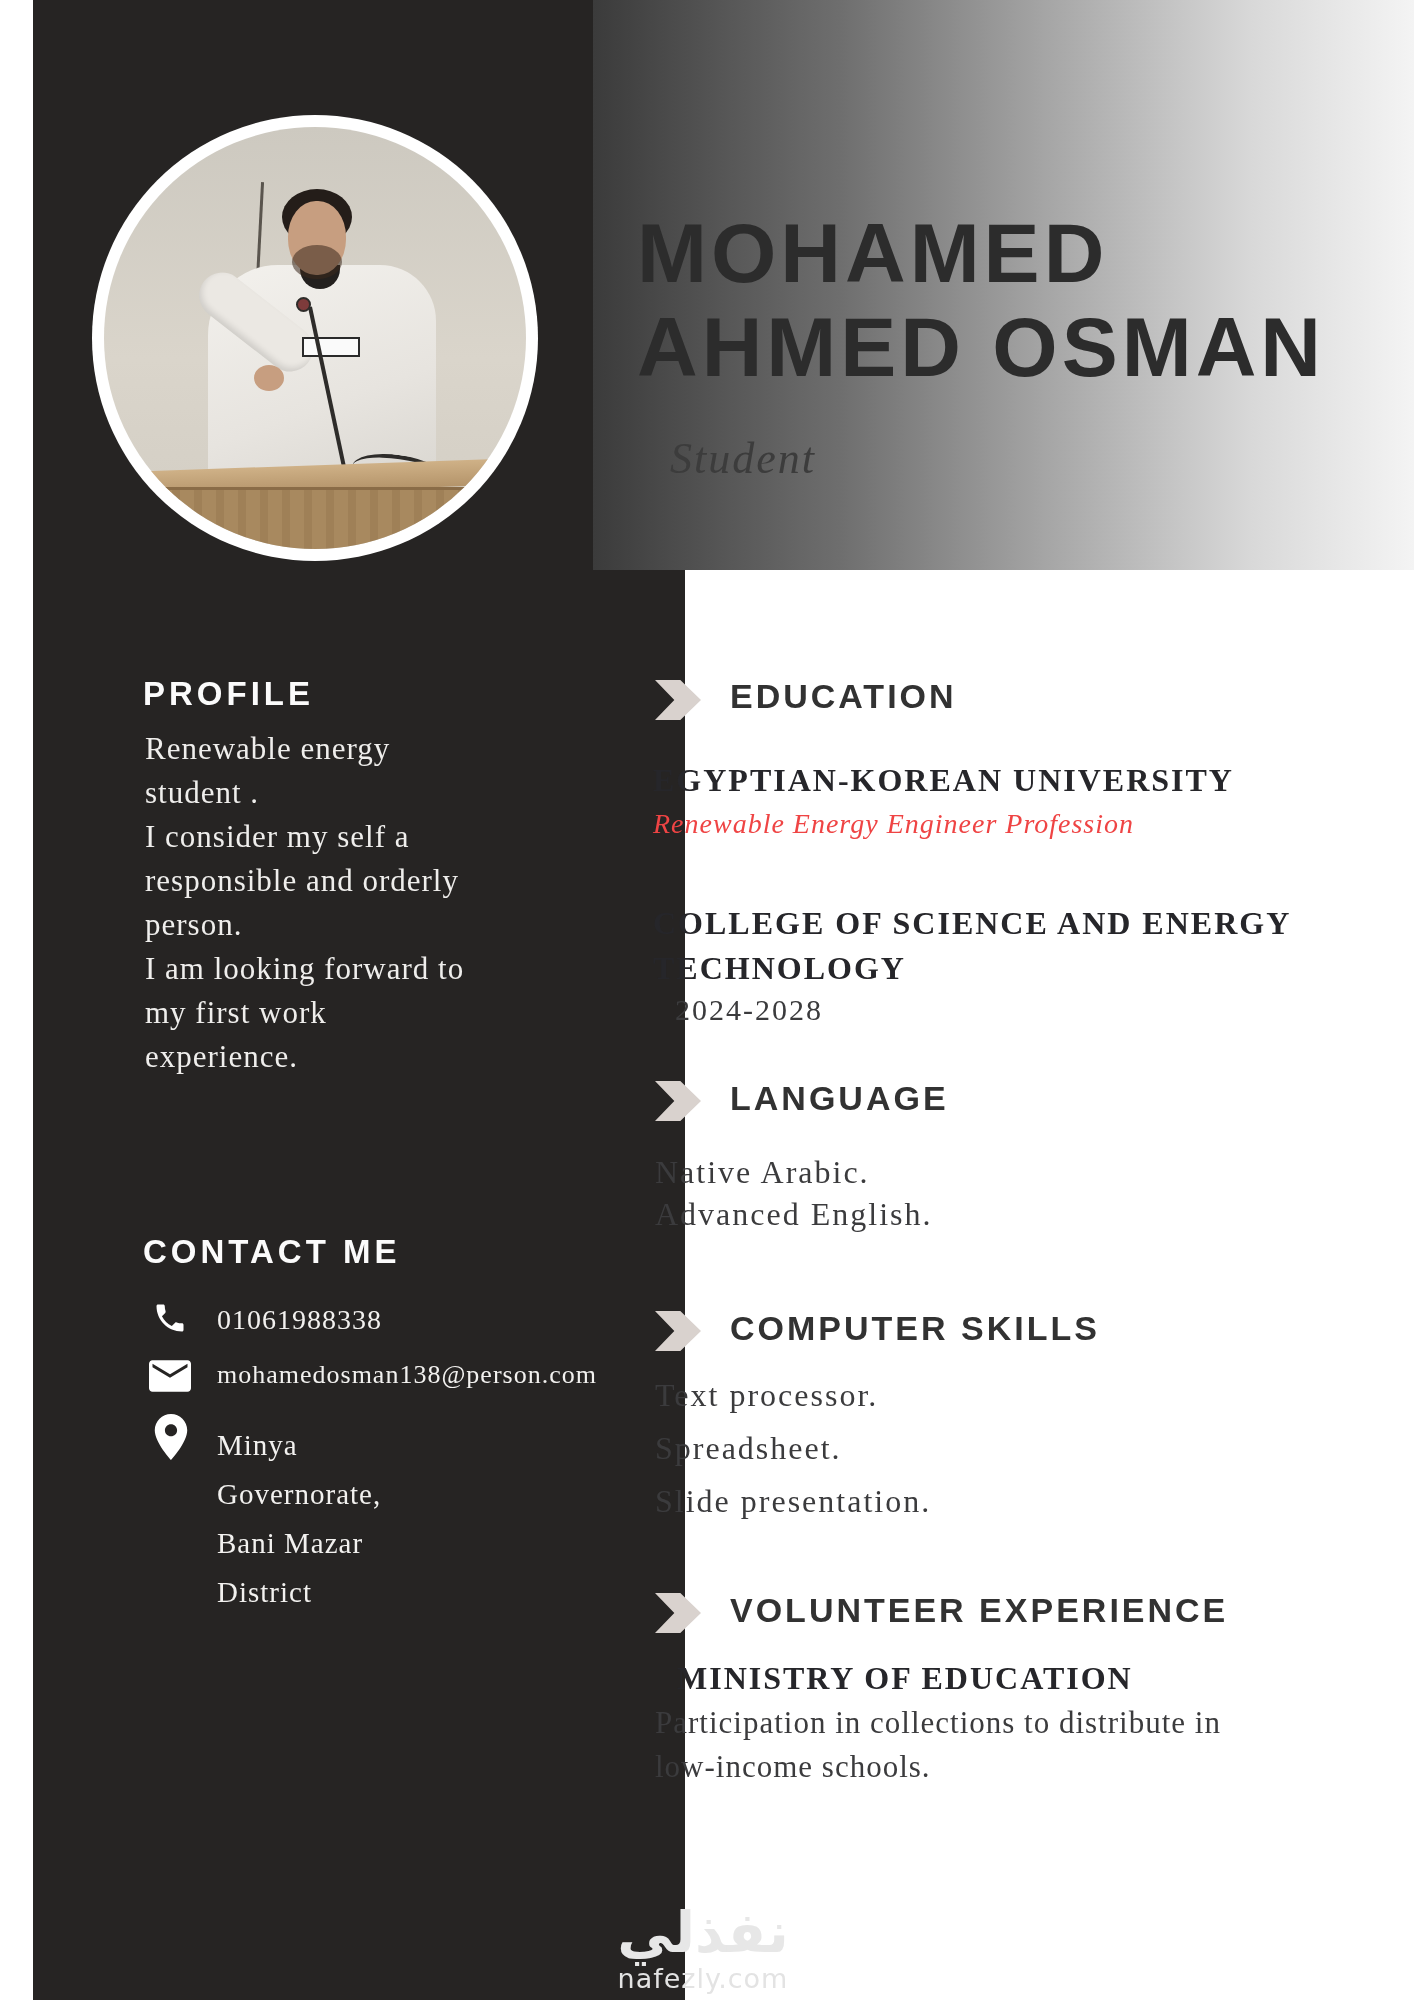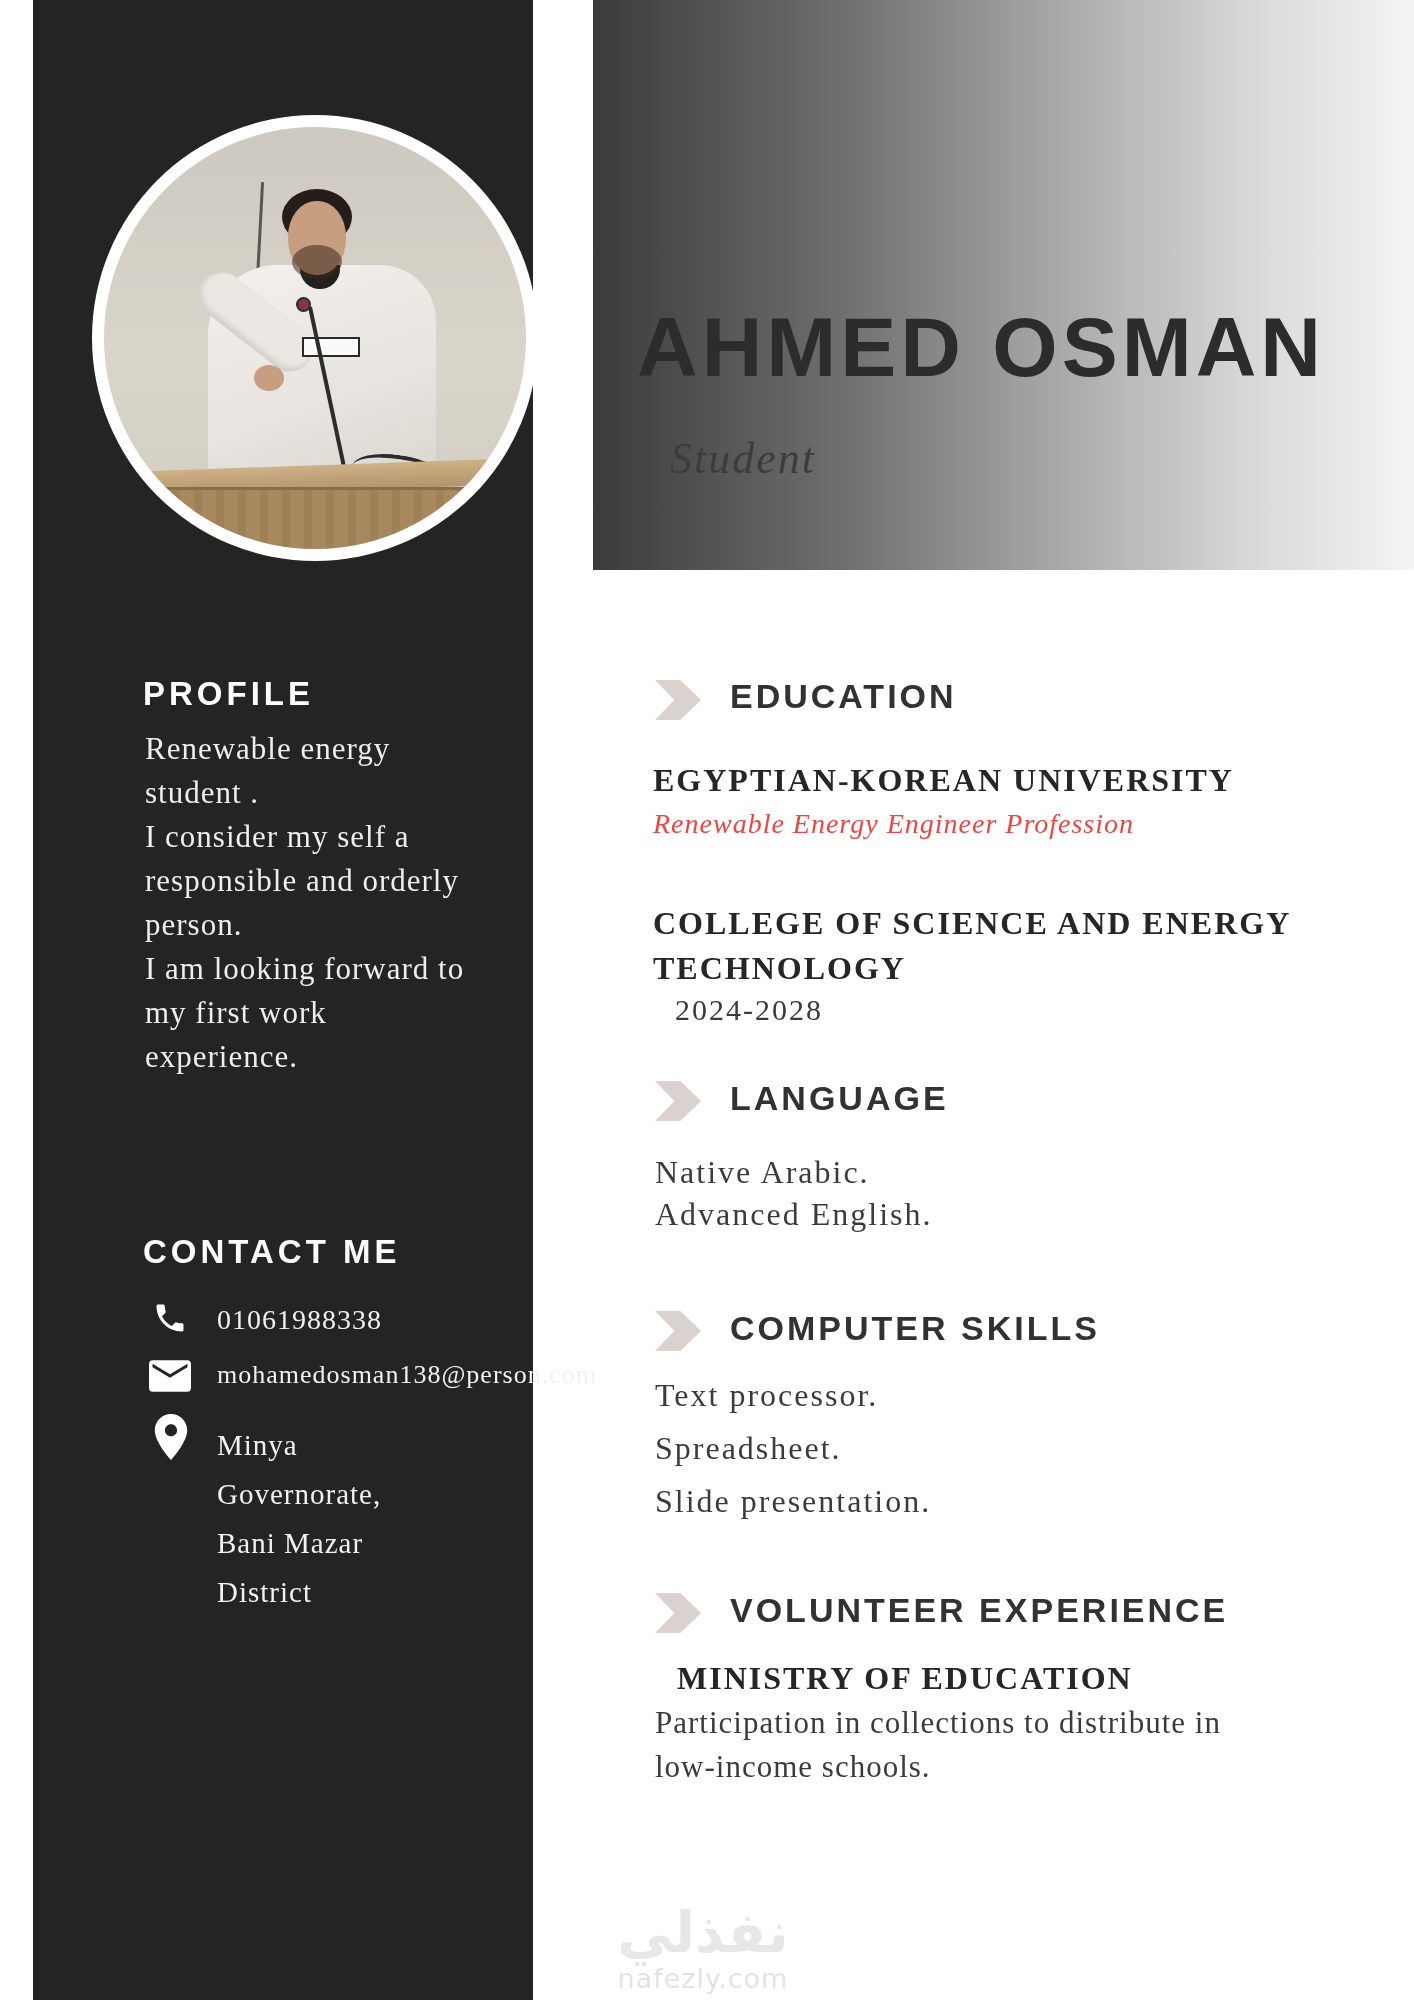--- a/index.html
+++ b/index.html
@@ -1,19 +1,19 @@
 <!DOCTYPE html>
 <html><head>
 <meta charset="utf-8">
 <style>
   html,body{margin:0;padding:0;background:#ffffff;}
   .page{position:relative;width:1414px;height:2000px;background:#ffffff;overflow:hidden;
         font-family:"Liberation Sans",sans-serif;}
   
-  .sidebar{position:absolute;left:33px;top:0;width:500px;height:2000px;background:#262423;}
+  .sidebar{position:absolute;left:33px;top:0;width:652px;height:2000px;background:#262423;}
   
   .photo{position:absolute;left:92px;top:115px;width:446px;height:446px;border-radius:50%;
          background:#ffffff;}
   .scene{position:absolute;left:12px;top:12px;width:422px;height:422px;border-radius:50%;
          overflow:hidden;background:linear-gradient(180deg,#cdc9c0 0%,#dad5cb 55%,#d2cdc3 100%);}
   .cable{position:absolute;left:150px;top:55px;width:3px;height:270px;background:#5a554e;transform:rotate(3deg);}
   .hair{position:absolute;left:178px;top:62px;width:70px;height:56px;border-radius:50%;background:#241d19;}
   .face{position:absolute;left:184px;top:74px;width:58px;height:74px;border-radius:48%;background:#c79e80;}
   .beard{position:absolute;left:188px;top:118px;width:50px;height:34px;border-radius:50%;background:rgba(58,40,28,.55);}
   .hoodie{position:absolute;left:104px;top:138px;width:228px;height:222px;border-radius:70px 56px 10px 10px;
@@ -121,21 +121,21 @@
     <div class="contact-row">
       <svg class="c-icon" style="left:121px;top:1414px;" width="34" height="46" viewBox="0 0 24 34">
         <path d="M12 0C5.4 0 0 5.4 0 12c0 9 12 22 12 22s12-13 12-22C24 5.4 18.6 0 12 0zm0 16.5c-2.5 0-4.5-2-4.5-4.5s2-4.5 4.5-4.5 4.5 2 4.5 4.5-2 4.5-4.5 4.5z"></path>
       </svg>
       <div class="c-text" style="left:184px;top:1421px;font-size:29px;line-height:49px;">Minya Governorate,
 Bani Mazar District</div>
     </div>
   </div>
 
   <div class="banner">
-    <div class="name"><br><span>AHMED OSMAN</span></div>
+    <div class="name"><span>MOHAMED</span><br><span>AHMED OSMAN</span></div>
     <div class="role">Student</div>
   </div>
 
   <div class="chev" style="left:655px;top:680px;"></div>
   <div class="sec-heading" style="top:676px;">EDUCATION</div>
   <div class="serif-bold" style="left:653px;top:758px;">EGYPTIAN-KOREAN UNIVERSITY</div>
   <div class="serif-italic" style="left:653px;top:806px;">Renewable Energy Engineer Profession</div>
   <div class="serif-bold" style="left:653px;top:901px;">COLLEGE OF SCIENCE AND ENERGY
 TECHNOLOGY</div>
   <div class="serif-body" style="left:675px;top:990px;font-size:30px;line-height:40px;">2024-2028</div>

